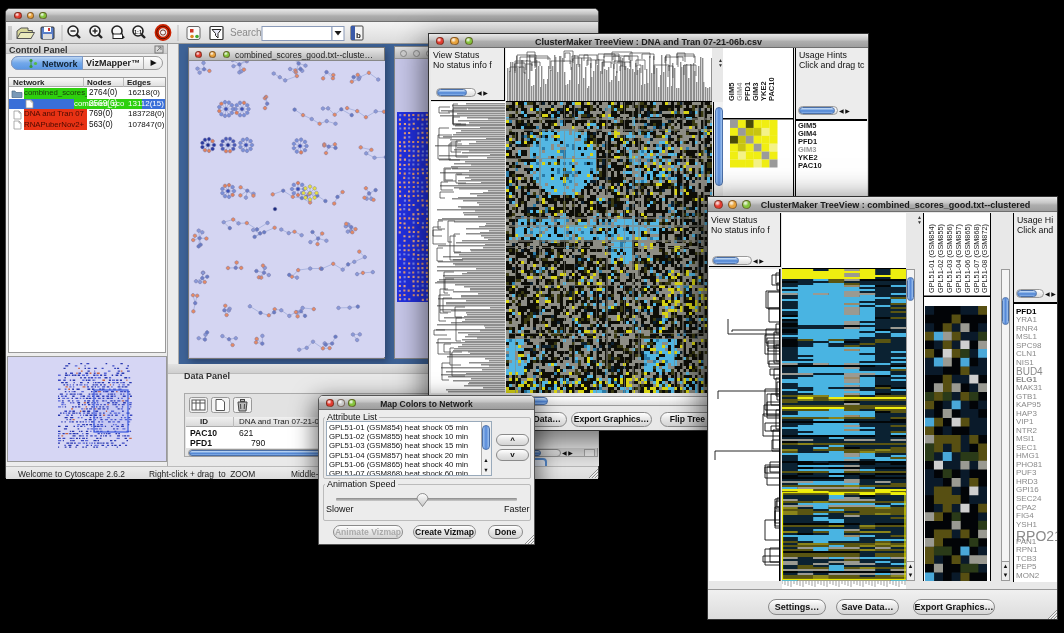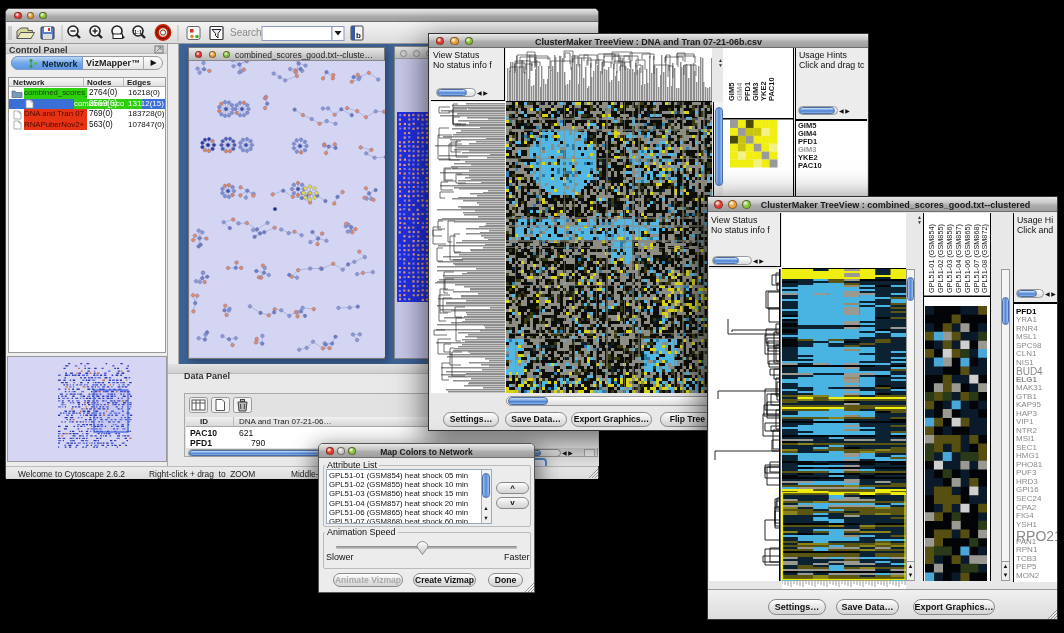--- a/index.html
+++ b/index.html
@@ -489,21 +489,21 @@
         <line x1="3" y1="9" x2="9" y2="3"></line>
         <line x1="6" y1="9" x2="9" y2="6"></line>
       </g>
       <g stroke="#fdfdfd" stroke-width="0.7">
         <line x1="1" y1="9" x2="9" y2="1"></line>
         <line x1="4" y1="9" x2="9" y2="4"></line>
         <line x1="7" y1="9" x2="9" y2="7"></line>
       </g>
     </svg>
   </div>
-<div class="win" style="left:318px;top:395px;width:217px;height:150px;background:#ececec;border:1px solid #555;border-radius:5px 5px 0 0;z-index:40;box-shadow:0 8px 22px 4px rgba(0,0,0,0.55);margin-top:48px;">
+<div class="win" style="left:318px;top:395px;width:217px;height:150px;background:#ececec;border:1px solid #555;border-radius:5px 5px 0 0;z-index:40;box-shadow:0 8px 22px 4px rgba(0,0,0,0.55);">
     <div class="tb" style="height:14px;"></div>
     <div style="position:absolute;left:7.2px;top:3.2px;width:7.5px;height:7.5px;border-radius:50%;background:radial-gradient(circle at 35% 30%, rgba(255,255,255,.75) 0 12%, rgba(255,255,255,0) 45%), #e33d32;border:0.5px solid rgba(60,30,10,.55);box-sizing:border-box;"></div>
     <div style="position:absolute;left:18.2px;top:3.2px;width:7.5px;height:7.5px;border-radius:50%;background:radial-gradient(circle at 35% 30%, rgba(255,255,255,.75) 0 12%, rgba(255,255,255,0) 45%), #c9c9c9;border:0.5px solid rgba(60,30,10,.55);box-sizing:border-box;"></div>
     <div style="position:absolute;left:29.2px;top:3.2px;width:7.5px;height:7.5px;border-radius:50%;background:radial-gradient(circle at 35% 30%, rgba(255,255,255,.75) 0 12%, rgba(255,255,255,0) 45%), #85c43d;border:0.5px solid rgba(60,30,10,.55);box-sizing:border-box;"></div>
     <div class="tbt" style="top:2.5px;font-size:8.5px;">Map Colors to Network</div>
     <div class="abs" style="left:4px;top:21px;width:208px;height:62px;border:1px solid #bbb;border-radius:2px;"></div>
     <div class="abs" style="left:6px;top:16px;font-size:9px;color:#111;background:#ececec;padding:0 2px;">Attribute List</div>
     <div class="abs" style="left:7px;top:25px;width:166px;height:55px;background:#fff;border:1px solid #9ab;overflow:hidden;">
       <div class="abs" style="left:2px;top:1.0px;font-size:7.8px;color:#111;white-space:nowrap;">GPL51-01 (GSM854) heat shock 05 min</div>
       <div class="abs" style="left:2px;top:10.2px;font-size:7.8px;color:#111;white-space:nowrap;">GPL51-02 (GSM855) heat shock 10 min</div>

